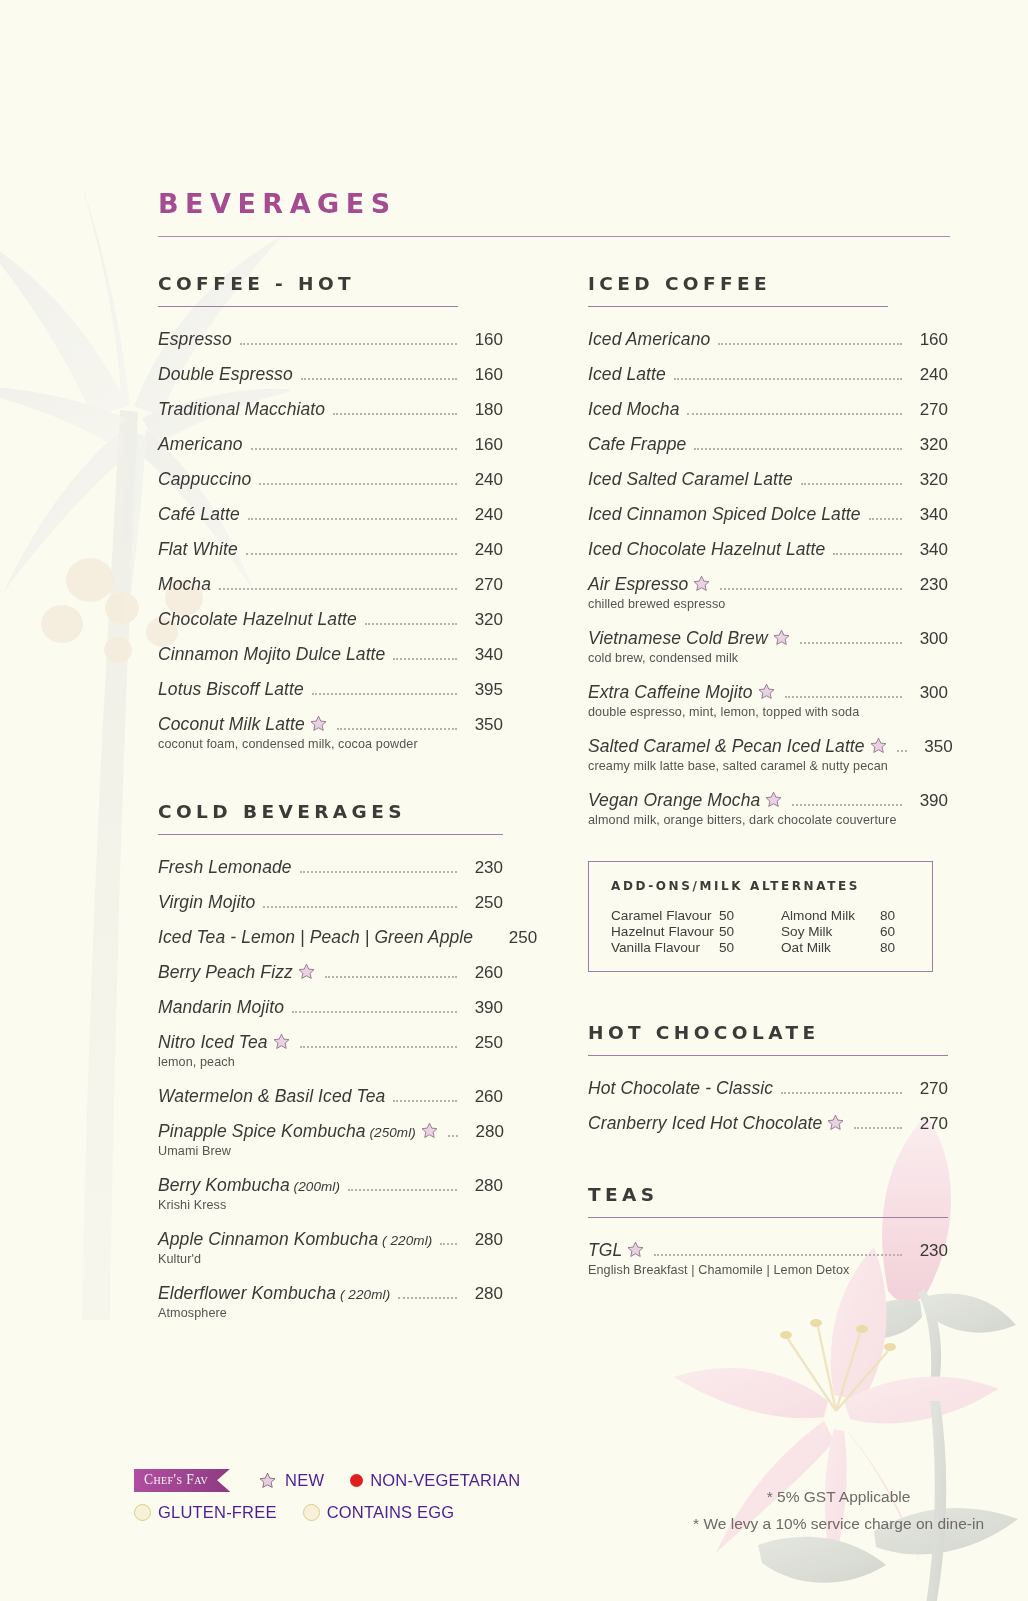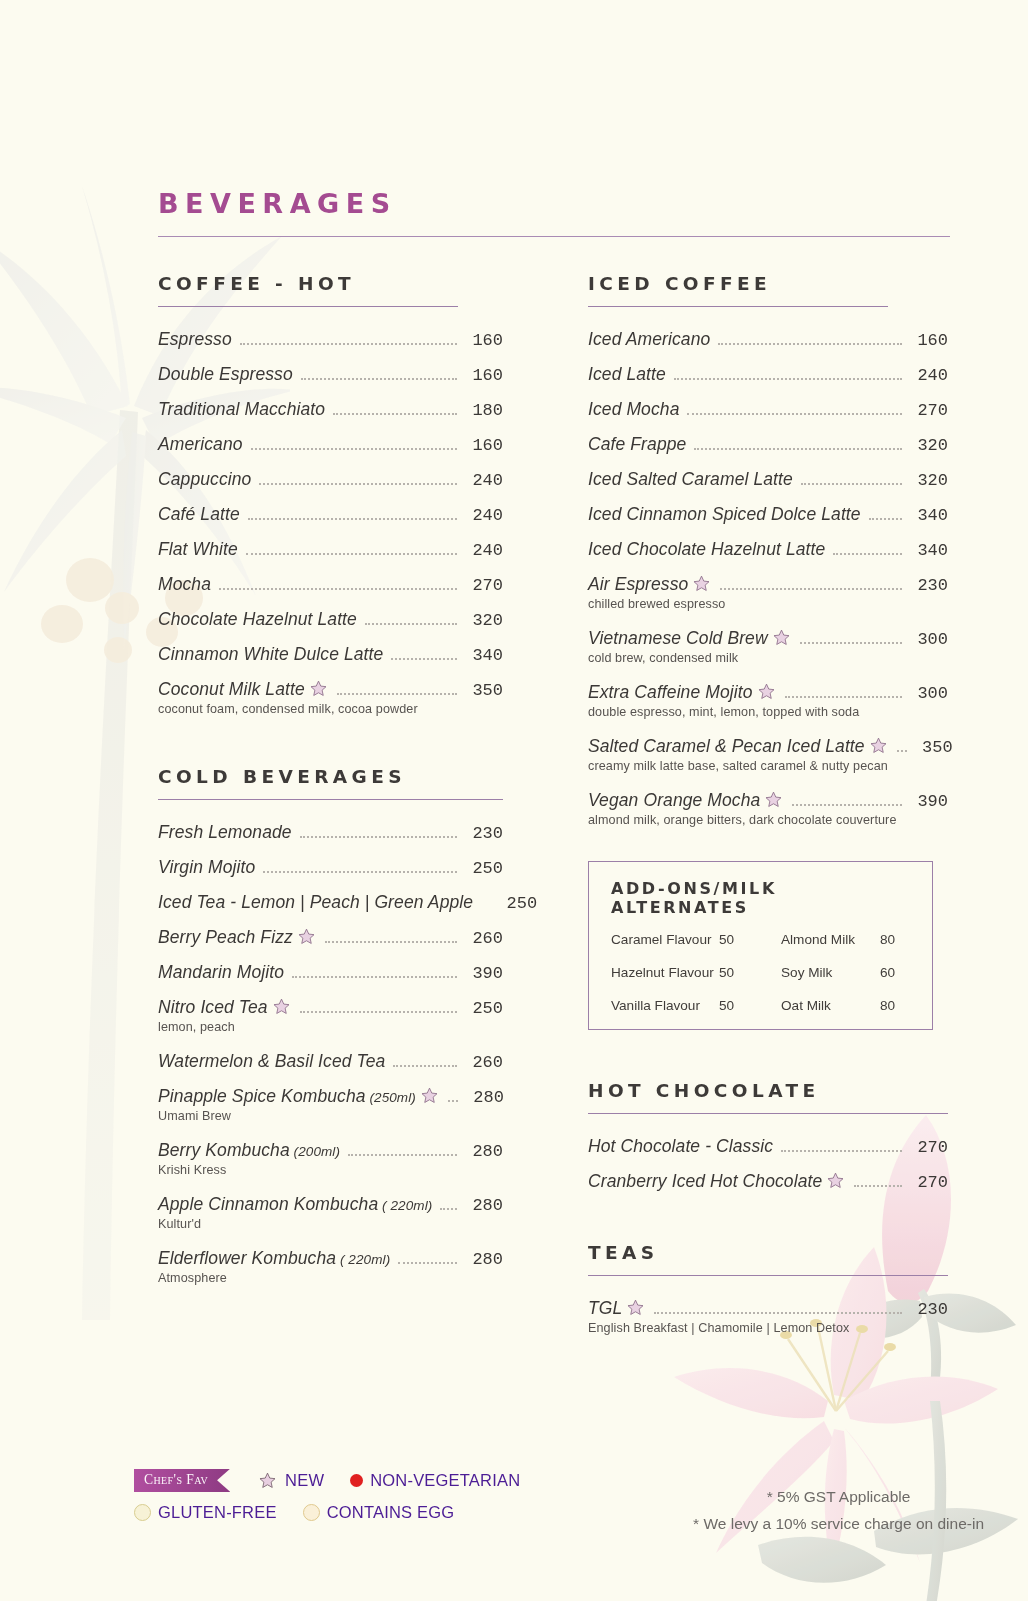--- a/index.html
+++ b/index.html
@@ -118,21 +118,20 @@
     min-width: 10px;
     height: 0;
   }
   .leader.none { border-bottom: none; }
   .item-price {
     font-size: 17px;
     color: #3b3836;
     min-width: 38px;
     text-align: right;
     white-space: nowrap;
-    font-family: Liberation Mono, monospace;
   }
   .item-desc {
     font-size: 12.6px;
     color: #575350;
     margin-top: 2px;
     letter-spacing: .1px;
   }
   .item-desc.ital { }
 
   
@@ -147,31 +146,31 @@
   
   .addons {
     border: 1px solid #9c7fa8;
     box-sizing: border-box;
     width: 345px;
     padding: 17px 22px 16px 22px;
     margin-top: 34px;
     background: rgba(252,251,240,.55);
   }
   .addons-title {
-    font-size: 16px;
+    font-size: 12px;
     letter-spacing: 2.6px;
     font-weight: 700;
     color: #3d3a38;
     font-family: "DejaVu Sans", sans-serif;
     margin-bottom: 15px;
   }
   .addons-grid {
     display: grid;
     grid-template-columns: 108px 62px 1fr 30px;
-    row-gap: 18px;
+    row-gap: 1px;
     font-size: 13.6px;
     color: #413d3a;
   }
   .addons-grid .pr { text-align: left; }
 
   
   .footer {
     position: absolute;
     left: 134px;
     bottom: 64px;
@@ -395,23 +394,30 @@
             </div>
             <div class="item">
               <div class="item-line">
                 <span class="item-name">Chocolate Hazelnut Latte</span>
                 <span class="leader"></span>
                 <span class="item-price">320</span>
               </div>
             </div>
             <div class="item">
               <div class="item-line">
-                <span class="item-name">Cinnamon White Dulce Latte</span>
+                <span class="item-name">Cinnamon Mojito Dulce Latte</span>
                 <span class="leader"></span>
                 <span class="item-price">340</span>
+              </div>
+            </div>
+            <div class="item">
+              <div class="item-line">
+                <span class="item-name">Lotus Biscoff Latte</span>
+                <span class="leader"></span>
+                <span class="item-price">395</span>
               </div>
             </div>
             <div class="item loose">
               <div class="item-line">
                 <span class="item-name">Coconut Milk Latte<span><svg class="star-new" viewBox="0 0 24 24">
                       <path d="M12 1.6 L15.2 8.6 L22.6 9.4 L17.1 14.4 L18.7 21.8 L12 18 L5.3 21.8 L6.9 14.4 L1.4 9.4 L8.8 8.6 Z" fill="#e9d2e2" stroke="#8a6b86" stroke-width="1.2" stroke-linejoin="round"></path>
                     </svg></span></span>
                 <span class="leader"></span>
                 <span class="item-price">350</span>
               </div>

